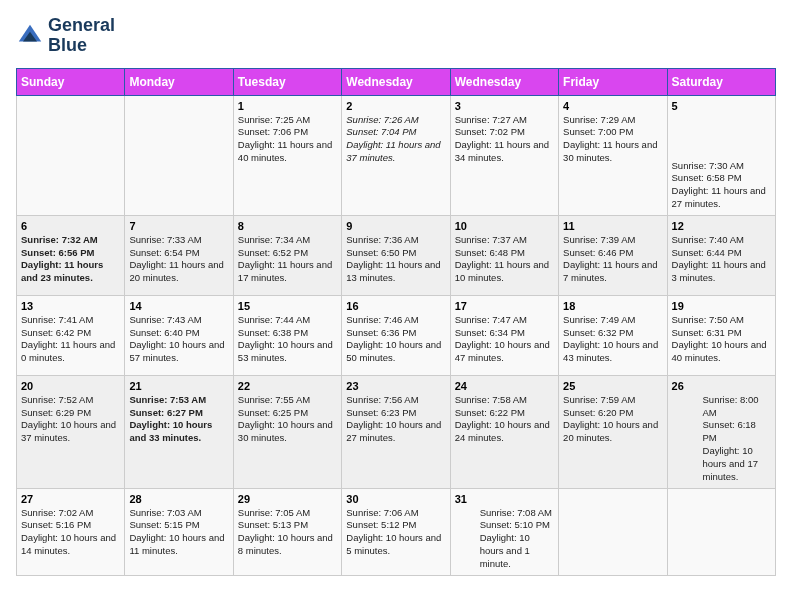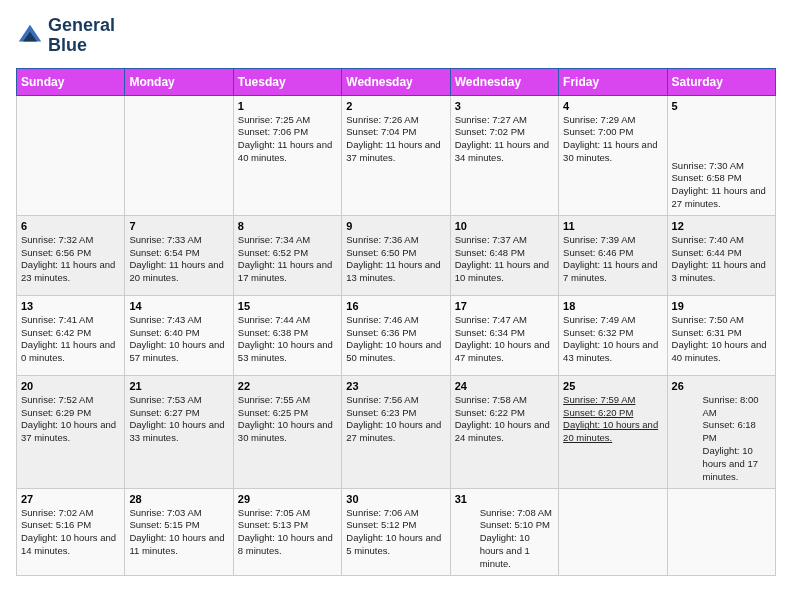--- a/index.html
+++ b/index.html
@@ -129,21 +129,21 @@
         <td class="empty"></td>
         <td class="empty"></td>
         <td>
           <span class="day-num">1</span>
           <div class="day-info" style="white-space: pre-line;">Sunrise: 7:25 AM
 Sunset: 7:06 PM
 Daylight: 11 hours and 40 minutes.</div>
         </td>
         <td>
           <span class="day-num">2</span>
-          <div class="day-info" style="white-space: pre-line;">Sunrise: 7:26 AM
+          <div class="day-info" style="white-space: pre-line; font-style: italic;">Sunrise: 7:26 AM
 Sunset: 7:04 PM
 Daylight: 11 hours and 37 minutes.</div>
         </td>
         <td>
           <span class="day-num">3</span>
           <div class="day-info" style="white-space: pre-line;">Sunrise: 7:27 AM
 Sunset: 7:02 PM
 Daylight: 11 hours and 34 minutes.</div>
         </td>
         <td>
@@ -155,21 +155,21 @@
         <td>
           <span class="day-num">5</span>
           <div class="day-info" style="white-space: pre-line; margin-top: 48px;">Sunrise: 7:30 AM
 Sunset: 6:58 PM
 Daylight: 11 hours and 27 minutes.</div>
         </td>
       </tr>
       <tr>
         <td>
           <span class="day-num">6</span>
-          <div class="day-info" style="white-space: pre-line;">Sunrise: 7:32 AM
+          <div class="day-info" style="white-space: pre-line; font-weight: bold;">Sunrise: 7:32 AM
 Sunset: 6:56 PM
 Daylight: 11 hours and 23 minutes.</div>
         </td>
         <td>
           <span class="day-num">7</span>
           <div class="day-info" style="white-space: pre-line;">Sunrise: 7:33 AM
 Sunset: 6:54 PM
 Daylight: 11 hours and 20 minutes.</div>
         </td>
         <td>
@@ -249,21 +249,21 @@
       </tr>
       <tr>
         <td>
           <span class="day-num">20</span>
           <div class="day-info" style="white-space: pre-line;">Sunrise: 7:52 AM
 Sunset: 6:29 PM
 Daylight: 10 hours and 37 minutes.</div>
         </td>
         <td>
           <span class="day-num">21</span>
-          <div class="day-info" style="white-space: pre-line;">Sunrise: 7:53 AM
+          <div class="day-info" style="white-space: pre-line; font-weight: bold;">Sunrise: 7:53 AM
 Sunset: 6:27 PM
 Daylight: 10 hours and 33 minutes.</div>
         </td>
         <td>
           <span class="day-num">22</span>
           <div class="day-info" style="white-space: pre-line;">Sunrise: 7:55 AM
 Sunset: 6:25 PM
 Daylight: 10 hours and 30 minutes.</div>
         </td>
         <td>
@@ -273,21 +273,21 @@
 Daylight: 10 hours and 27 minutes.</div>
         </td>
         <td>
           <span class="day-num">24</span>
           <div class="day-info" style="white-space: pre-line;">Sunrise: 7:58 AM
 Sunset: 6:22 PM
 Daylight: 10 hours and 24 minutes.</div>
         </td>
         <td>
           <span class="day-num">25</span>
-          <div class="day-info" style="white-space: pre-line; text-decoration: underline;">Sunrise: 7:59 AM
+          <div class="day-info" style="white-space: pre-line;">Sunrise: 7:59 AM
 Sunset: 6:20 PM
 Daylight: 10 hours and 20 minutes.</div>
         </td>
         <td>
           <span class="day-num">26</span>
           <div class="day-info" style="white-space: pre-line; margin-left: 31px;">Sunrise: 8:00 AM
 Sunset: 6:18 PM
 Daylight: 10 hours and 17 minutes.</div>
         </td>
       </tr>

